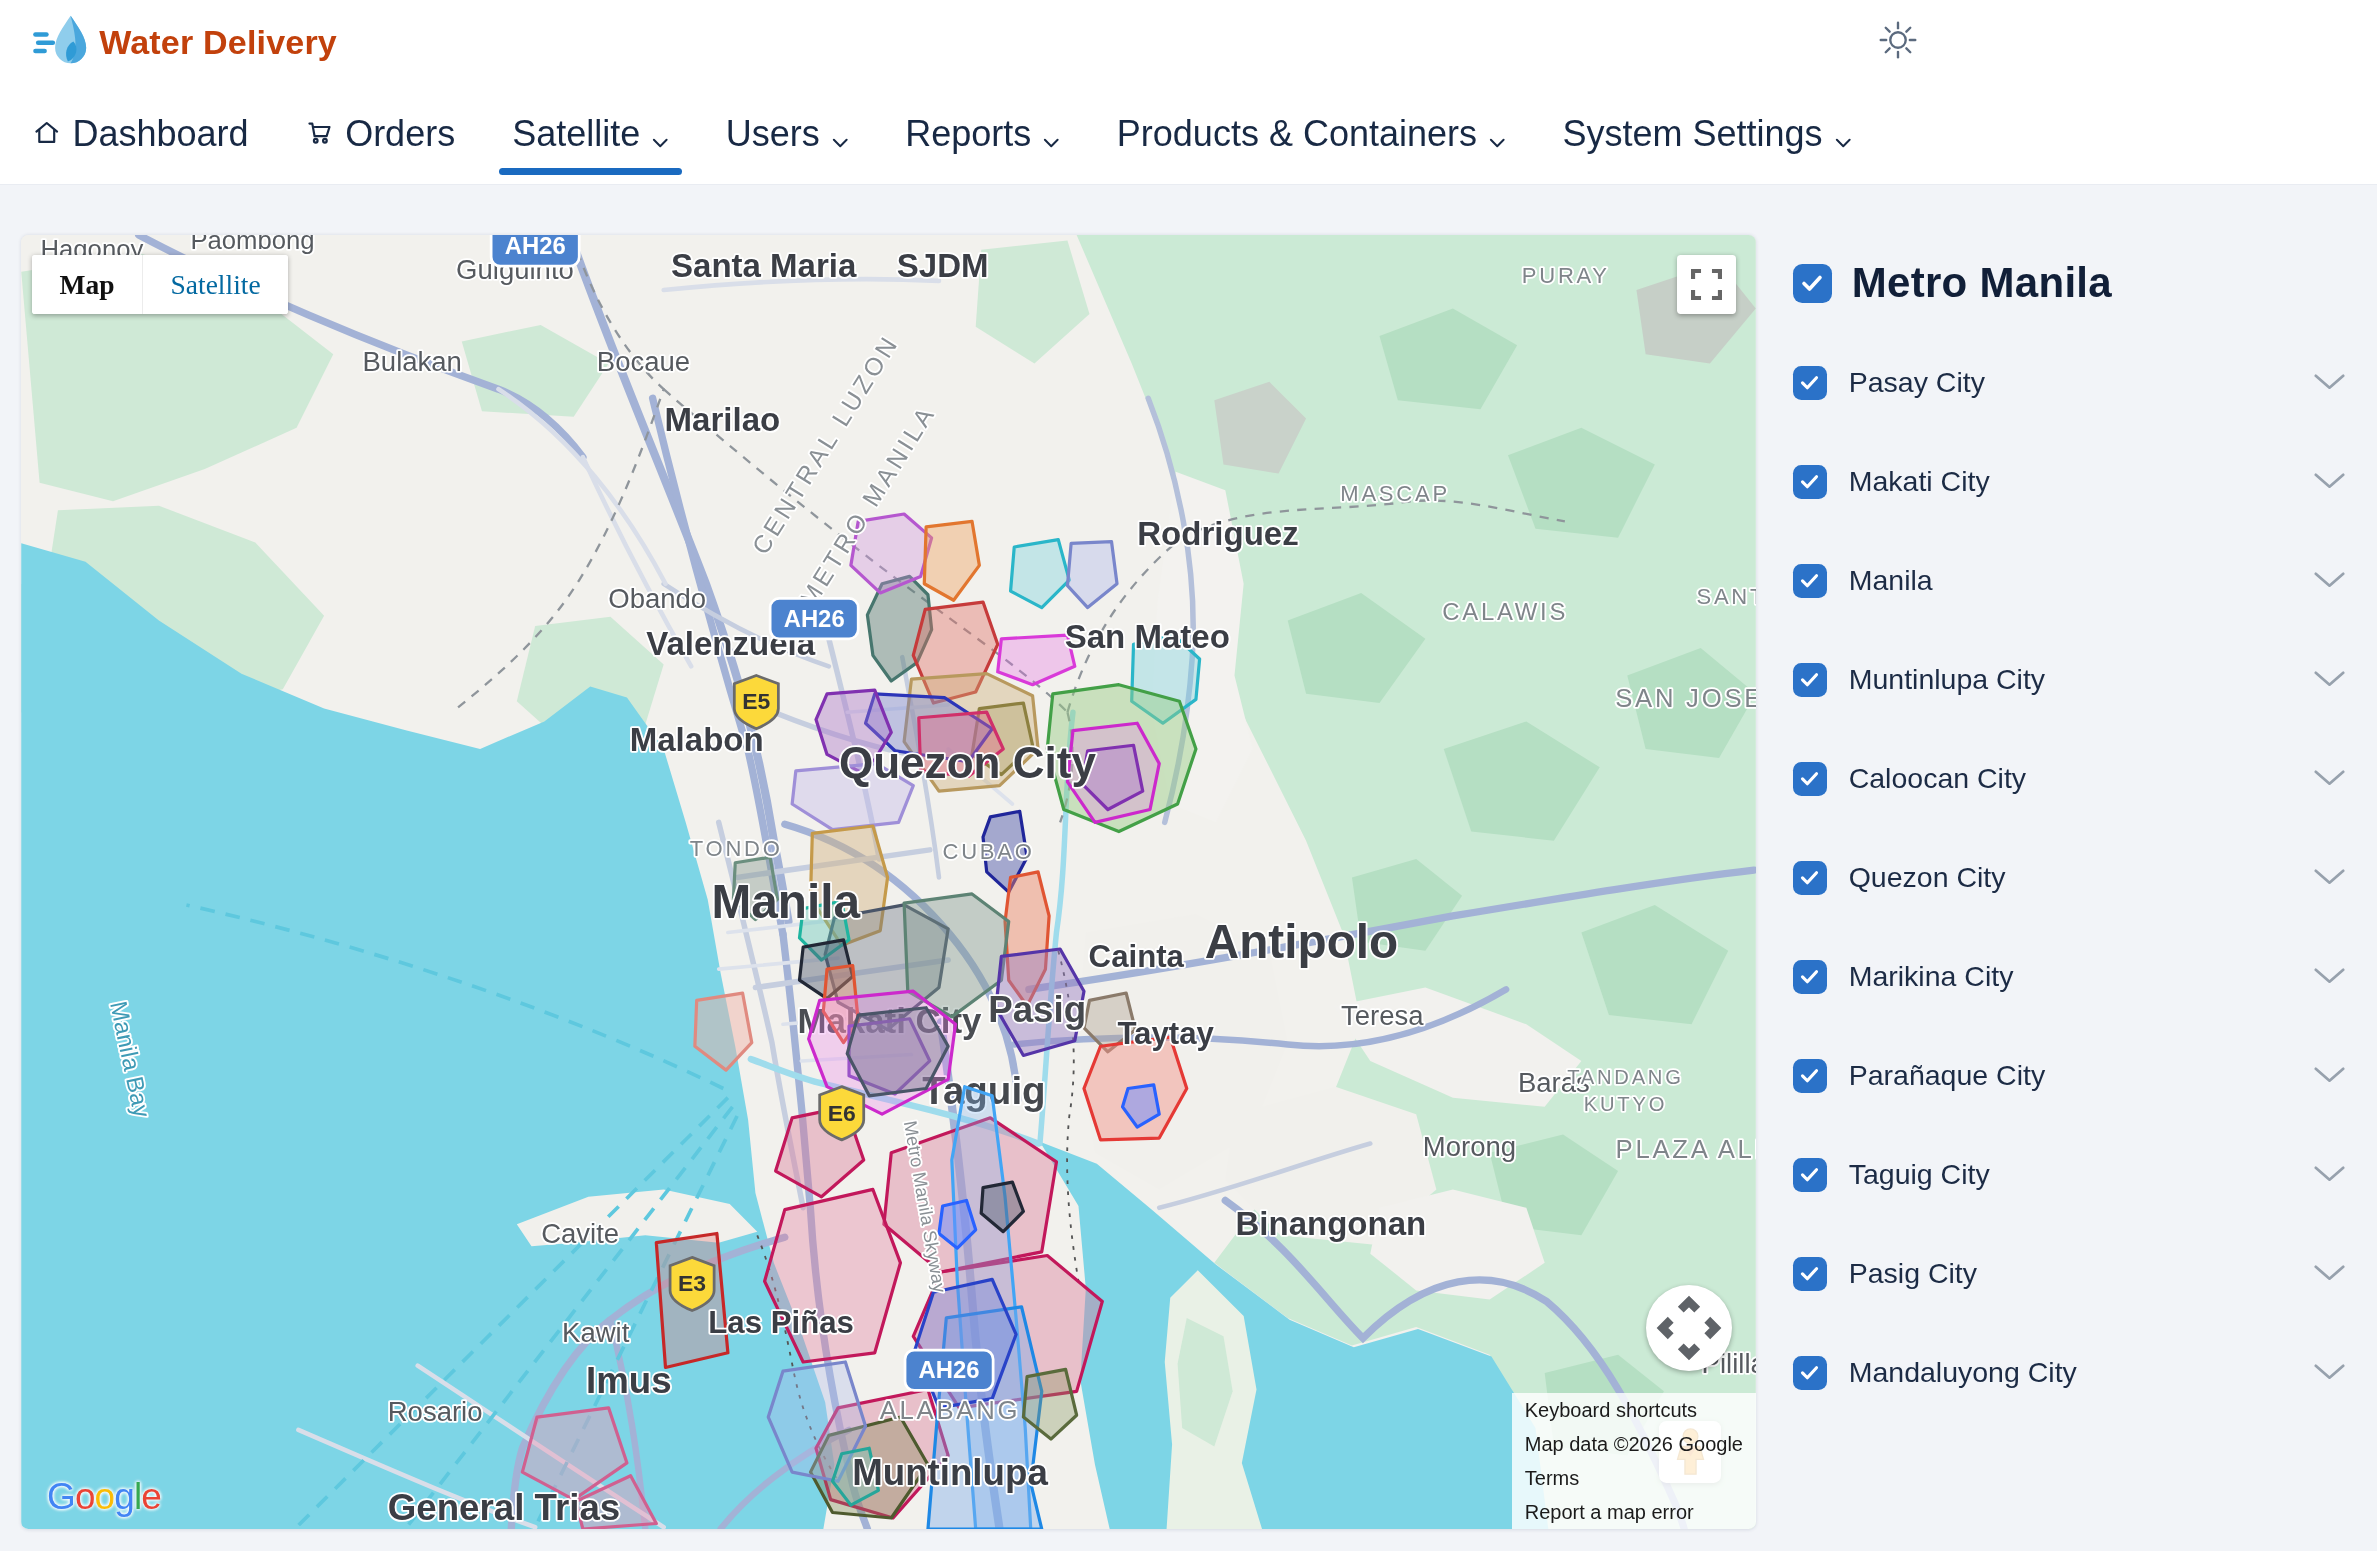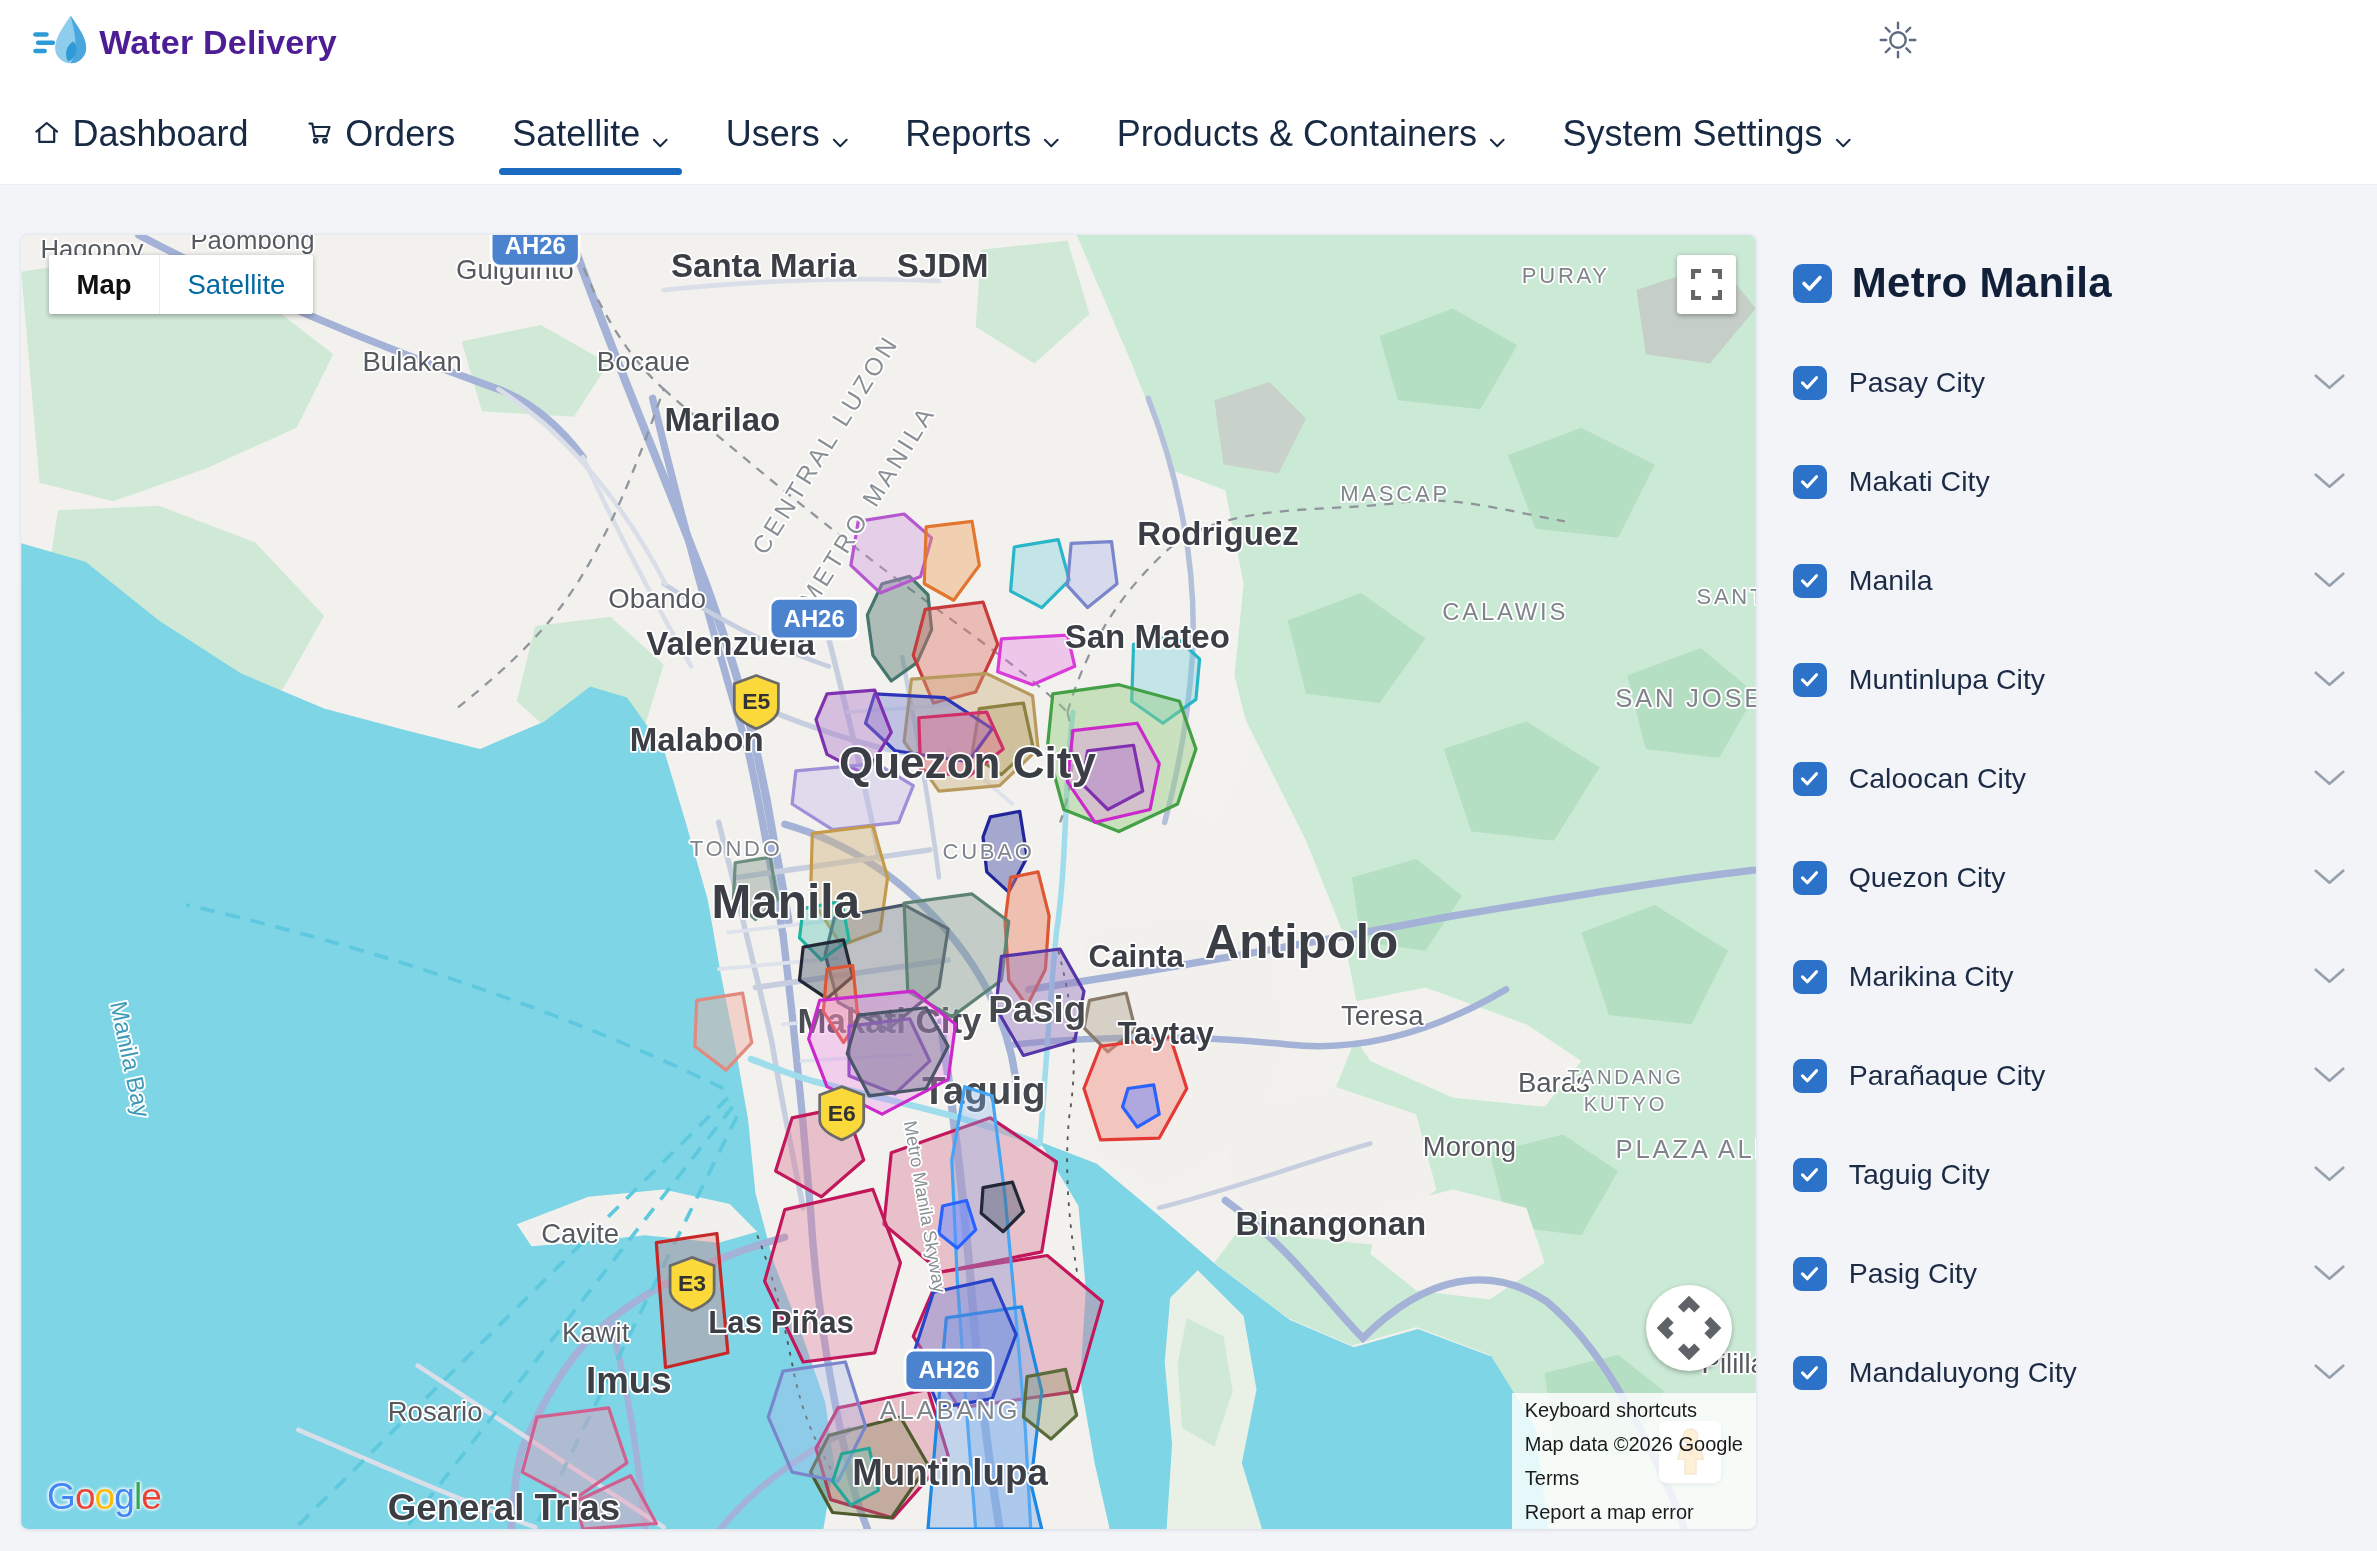--- a/index.html
+++ b/index.html
@@ -2,36 +2,36 @@
 <html style="font-size:14.7px"><head>
 <meta charset="utf-8">
 <style>
   * { box-sizing: border-box; margin: 0; padding: 0; }
   html,body { width:2377px; height:1551px; }
   body { font-family:"Liberation Sans", sans-serif; background:#f2f4f8; overflow:hidden; }
 
   
   .topbar { height:84px; background:#fff; display:flex; align-items:center; padding:0 33px; position:relative; }
   .logo { display:flex; align-items:center; gap:9.2px; }
-  .logo-text { font-size:34px; font-weight:700; color:#4c1d95; letter-spacing:0.2px; }
+  .logo-text { font-size:34px; font-weight:700; color:#c2410c; letter-spacing:0.2px; }
   .theme-btn { position:absolute; left:1878px; top:20px; background:none; border:none; cursor:pointer; }
 
   
   .nav { height:101px; background:#fff; display:flex; align-items:stretch; padding:0 33px; gap:57px; border-bottom:1.8px solid #e9ecf2; }
   .nav-item { display:flex; align-items:center; gap:12px; font-size:36px; font-weight:500; color:#182944; position:relative; cursor:pointer; white-space:nowrap; }
   .nav-item .caret { margin-top:3.7px; }
   .nav-item.active::after { content:""; position:absolute; left:-13px; right:-13px; bottom:9.2px; height:6.4px; border-radius:3.7px; background:#1a6ac0; }
 
   
   .main { display:flex; padding:50px 0 0 21px; gap:33px; }
   .map-card { width:1735px; height:1294px; position:relative; border-radius:7.3px; overflow:hidden; background:#f2f1ed; box-shadow:0 0.9px 3.7px rgba(20,40,80,.12); flex:none; }
   #map-svg { position:absolute; inset:0; }
 
   
-  .map-type { position:absolute; top:20px; left:28px; display:flex; box-shadow:0 1.8px 5.5px rgba(0,0,0,.3); border-radius:2.8px; }
+  .map-type { position:absolute; top:20px; left:11px; display:flex; box-shadow:0 1.8px 5.5px rgba(0,0,0,.3); border-radius:2.8px;font-family:Liberation Serif, serif; }
   .map-type button { border:none; background:#fff; height:59px; padding:0 27.5px; font-size:27.5px; font-family:inherit; cursor:pointer; }
   .map-type .mt-map { font-weight:700; color:#111; border-radius:2.8px 0 0 2.8px; }
   .map-type .mt-sat { color:#0369a1; border-radius:0 2.8px 2.8px 0; border-left:0.9px solid #ececec; }
   .fs-btn { position:absolute; top:20px; right:20px; width:59px; height:59px; background:#fff; border:none; border-radius:3.7px; box-shadow:0 1.8px 5.5px rgba(0,0,0,.3); display:flex; align-items:center; justify-content:center; cursor:pointer; }
   .pan-btn { position:absolute; right:24px; top:1050px; width:86px; height:86px; border-radius:50%; background:#fff; border:none; box-shadow:0 1.8px 5.5px rgba(0,0,0,.3); cursor:pointer; }
   .pegman-btn { position:absolute; right:35px; top:1186px; width:62px; height:62px; border-radius:7.3px; background:#fff; border:none; box-shadow:0 1.8px 5.5px rgba(0,0,0,.3); display:flex; align-items:center; justify-content:center; cursor:pointer; }
 
   .google-logo { position:absolute; left:26px; bottom:11px; font-size:37px; font-weight:500; letter-spacing:-0.9px; text-shadow:0 0 3.7px #fff,0 0 3.7px #fff,0 0 3.7px #fff; }
   .attribution { position:absolute; right:0; bottom:0; display:flex; align-items:stretch; font-size:20px; color:#1b1b1b;flex-direction:column; }
   .attribution span { background:rgba(255,255,255,.82); padding:5.5px 13px; margin-left:1.8px; cursor:pointer; white-space:nowrap; }

